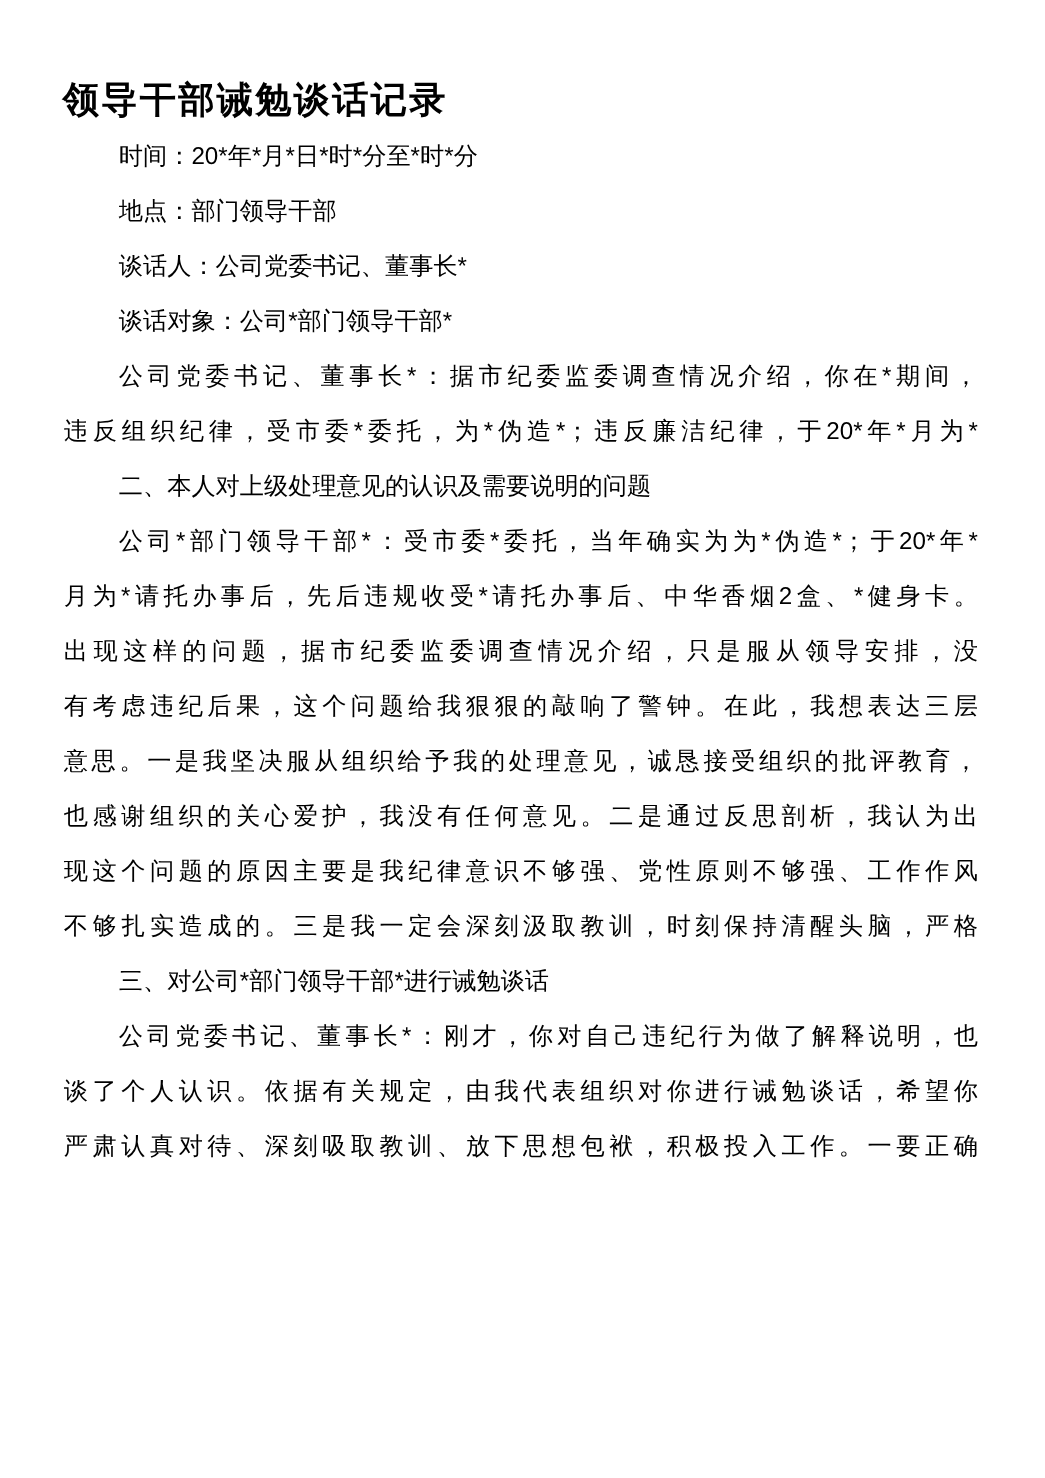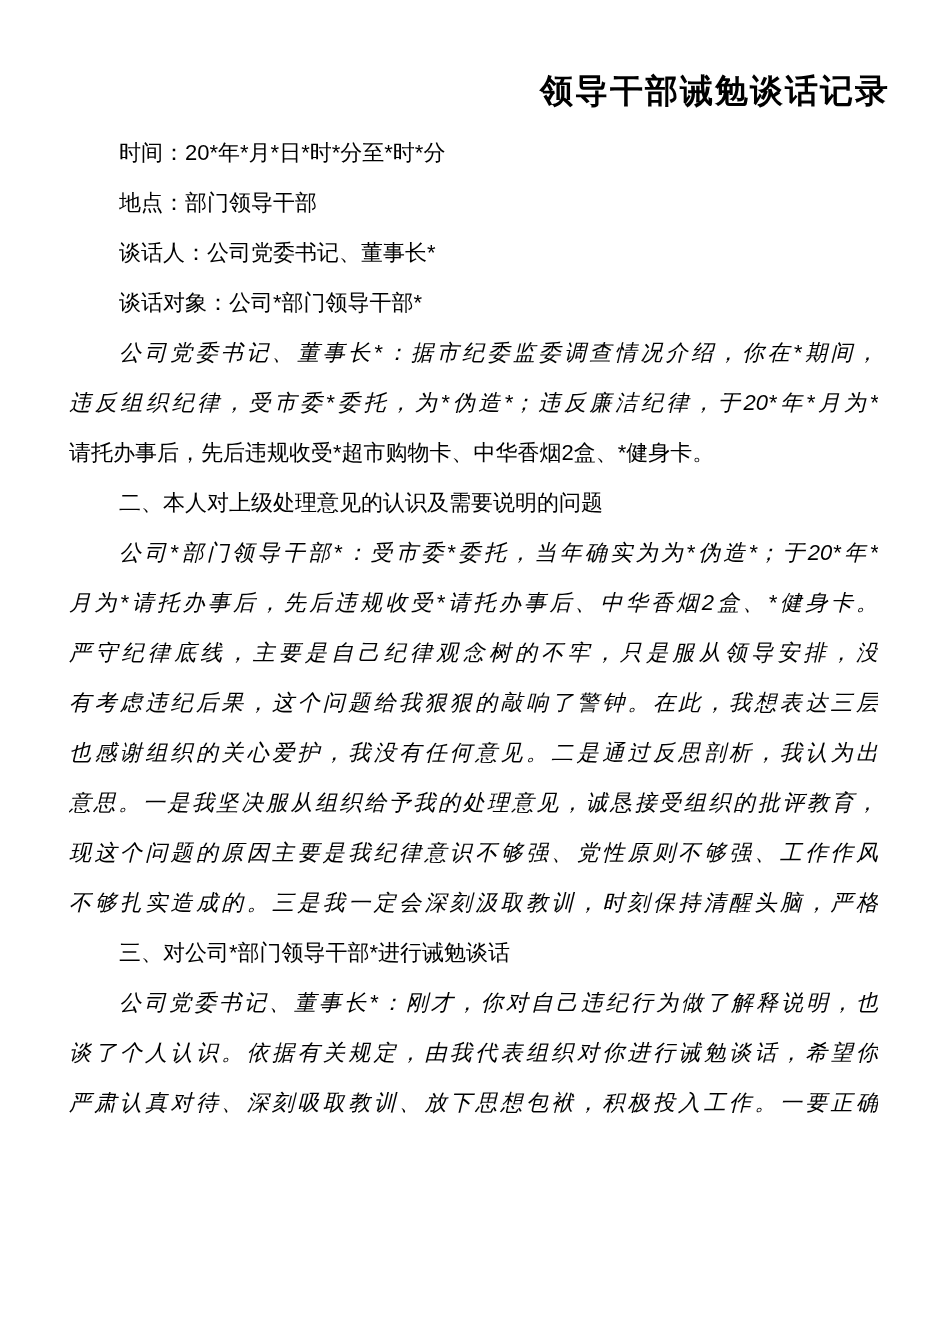--- a/index.html
+++ b/index.html
@@ -19,57 +19,55 @@
     padding: 66px 60px 0 57px;
     background: #ffffff;
   }
   .title {
     margin: 0;
     height: 50px;
     line-height: 50px;
     font-size: 33px;
     font-weight: 700;
     letter-spacing: 2px;
-    text-align: right;
+    text-align: left;
     white-space: nowrap;
   }
-  .doc-body { margin: 12px; }
+  .doc-body { margin: 1px; }
   .line {
     height: 50px;
     line-height: 50px;
     font-size: 22px;
     overflow: hidden;
   }
   .line.indent { text-indent: 50px; }
   .line.fill {
     text-align: justify;
     text-align-last: justify;
-    font-style: italic;
   }
 </style>
 </head>
 <body>
 
 <div class="page">
   <h1 class="title">领导干部诫勉谈话记录</h1>
   <div class="doc-body">
       <div class="line indent">时间：20*年*月*日*时*分至*时*分</div>
       <div class="line indent">地点：部门领导干部</div>
       <div class="line indent">谈话人：公司党委书记、董事长*</div>
       <div class="line indent">谈话对象：公司*部门领导干部*</div>
       <div class="line indent fill">公司党委书记、董事长*：据市纪委监委调查情况介绍，你在*期间，</div>
       <div class="line fill">违反组织纪律，受市委*委托，为*伪造*；违反廉洁纪律，于20*年*月为*</div>
-      <div class="line">请托办事后，先后违规收受*超市购物卡、中华香烟2盒、*健身卡。</div>
       <div class="line indent">二、本人对上级处理意见的认识及需要说明的问题</div>
       <div class="line indent fill">公司*部门领导干部*：受市委*委托，当年确实为为*伪造*；于20*年*</div>
       <div class="line fill">月为*请托办事后，先后违规收受*请托办事后、中华香烟2盒、*健身卡。</div>
-      <div class="line fill">严守纪律底线，主要是自己纪律观念树的不牢，只是服从领导安排，没</div>
+      <div class="line fill">出现这样的问题，据市纪委监委调查情况介绍，只是服从领导安排，没</div>
       <div class="line fill">有考虑违纪后果，这个问题给我狠狠的敲响了警钟。在此，我想表达三层</div>
+      <div class="line fill">意思。一是我坚决服从组织给予我的处理意见，诚恳接受组织的批评教育，</div>
       <div class="line fill">也感谢组织的关心爱护，我没有任何意见。二是通过反思剖析，我认为出</div>
-      <div class="line fill">意思。一是我坚决服从组织给予我的处理意见，诚恳接受组织的批评教育，</div>
       <div class="line fill">现这个问题的原因主要是我纪律意识不够强、党性原则不够强、工作作风</div>
       <div class="line fill">不够扎实造成的。三是我一定会深刻汲取教训，时刻保持清醒头脑，严格</div>
       <div class="line indent">三、对公司*部门领导干部*进行诫勉谈话</div>
       <div class="line indent fill">公司党委书记、董事长*：刚才，你对自己违纪行为做了解释说明，也</div>
       <div class="line fill">谈了个人认识。依据有关规定，由我代表组织对你进行诫勉谈话，希望你</div>
       <div class="line fill">严肃认真对待、深刻吸取教训、放下思想包袱，积极投入工作。一要正确</div>
     </div>
 </div>
 
 </body></html>

